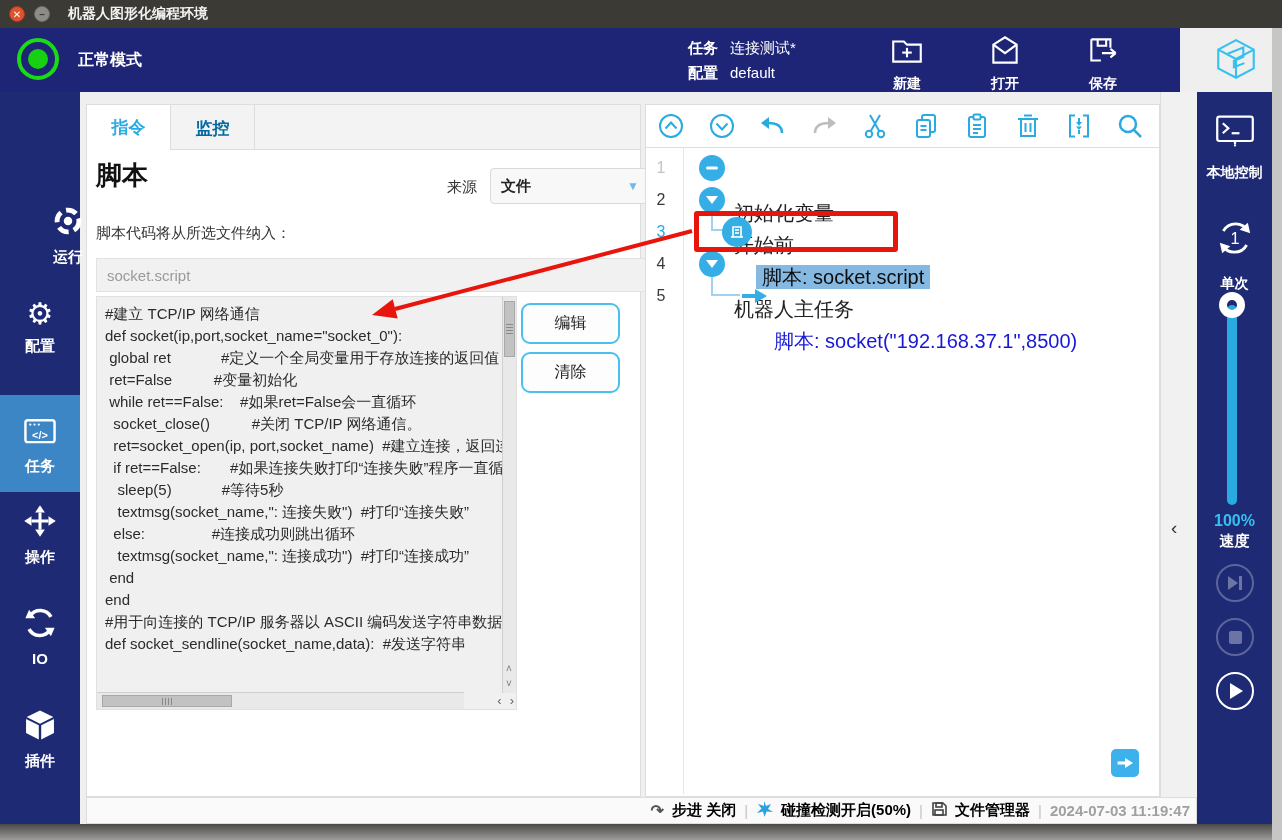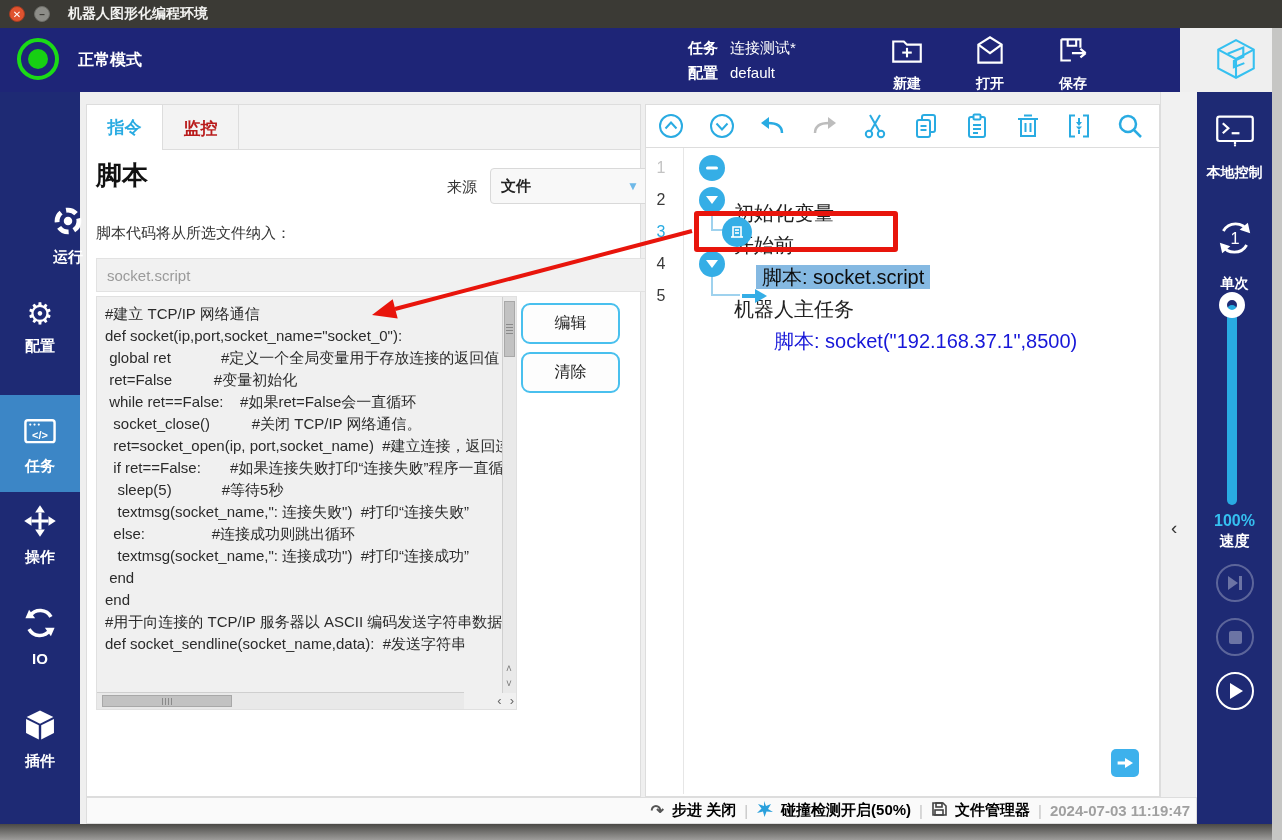--- a/index.html
+++ b/index.html
@@ -14,36 +14,36 @@
   .winbtn.min { background:#8d8d88; border:1px solid #6e6e69; color:#3b3a35; font-weight:bold; }
   .win-title { color:#f2f2f0; font-size:14px; font-weight:bold; margin-left:18px; }
 
   
   .header { position:absolute; left:0; top:28px; width:1180px; height:64px; background:#1e2577; }
   .mode { position:absolute; left:17px; top:10px; width:42px; height:42px; border-radius:50%; border:4px solid #1bdb16; display:flex; align-items:center; justify-content:center; }
   .mode-dot { width:20px; height:20px; border-radius:50%; background:#17cf13; }
   .mode-label { position:absolute; left:78px; top:22px; color:#fff; font-size:16px; font-weight:bold; }
   .hmeta { position:absolute; left:688px; top:7px; color:#fff; font-size:15px; line-height:25px; }
   .hmeta .row span.k { font-weight:bold; margin-right:12px; }
-  .hbtns { position:absolute; left:882px; top:5px; display:flex; gap:33px; }
+  .hbtns { position:absolute; left:882px; top:5px; display:flex; gap:48px; }
   .hbtn { width:50px; display:flex; flex-direction:column; align-items:center; color:#fff; cursor:pointer; }
   .hbtn .lbl { font-size:14px; font-weight:bold; margin-top:2px; }
   .logo { position:absolute; left:1212px; top:8px; }
 
   
   .lsidebar { position:absolute; left:0; top:92px; width:80px; height:732px; background:#1e2a74; }
   .nav-item { position:absolute; left:0; width:80px; display:flex; flex-direction:column; align-items:center; color:#fff; cursor:pointer; }
   .nav-item .nlbl { font-size:15px; font-weight:bold; margin-top:6px; }
   .nav-item.active { background:#3c86c6; }
 
   
   .tabbar { position:absolute; left:86px; top:104px; width:555px; height:46px; background:#f3f3f3; border:1px solid #ddd; border-bottom:1px solid #ddd; display:flex; }
-  .tab { width:76px; height:46px; display:flex; align-items:center; justify-content:center; font-size:17px; font-weight:bold; border-right:1px solid #ddd; cursor:pointer; }
+  .tab { width:84px; height:46px; display:flex; align-items:center; justify-content:center; font-size:17px; font-weight:bold; border-right:1px solid #ddd; cursor:pointer; }
   .tab.active { background:#fff; color:#29abe2; border-bottom:1px solid #fff; }
-  .tab.idle { color:#b91c1c; }
+  .tab.idle { color:#0369a1; }
   .content { position:absolute; left:86px; top:150px; width:555px; height:647px; background:#fff; border:1px solid #ddd; border-top:none; }
   .page-title { position:absolute; left:96px; top:158px; font-size:26px; font-weight:bold; color:#111; }
   .src-label { position:absolute; left:447px; top:178px; font-size:15px; color:#333; }
   .dropdown { position:absolute; left:490px; top:168px; width:160px; height:36px; background:#f8f8f8; border:1px solid #d9d9d9; border-radius:4px; display:flex; align-items:center; padding:0 10px; font-size:15px; font-weight:bold; color:#222; cursor:pointer; }
   .dropdown .chev { margin-left:auto; color:#6fb9e8; font-size:12px; }
   .hint { position:absolute; left:96px; top:224px; font-size:15px; color:#333; }
   .filefield { position:absolute; left:96px; top:258px; width:621px; height:34px; background:#f1f1f1; border:1px solid #e2e2e2; display:flex; align-items:center; padding:0 10px; font-size:15px; color:#9a9a9a; }
   .codewrap { position:absolute; left:96px; top:296px; width:421px; height:414px; background:#f0f0f0; border:1px solid #e0e0e0; }
   .codetext { position:absolute; left:0; top:0; width:405px; height:394px; overflow:hidden; padding:6px 0 0 8px; }
   .code-line { white-space:pre; font-size:15px; line-height:22px; color:#2b2b2b; font-family:"Liberation Sans", sans-serif; }

